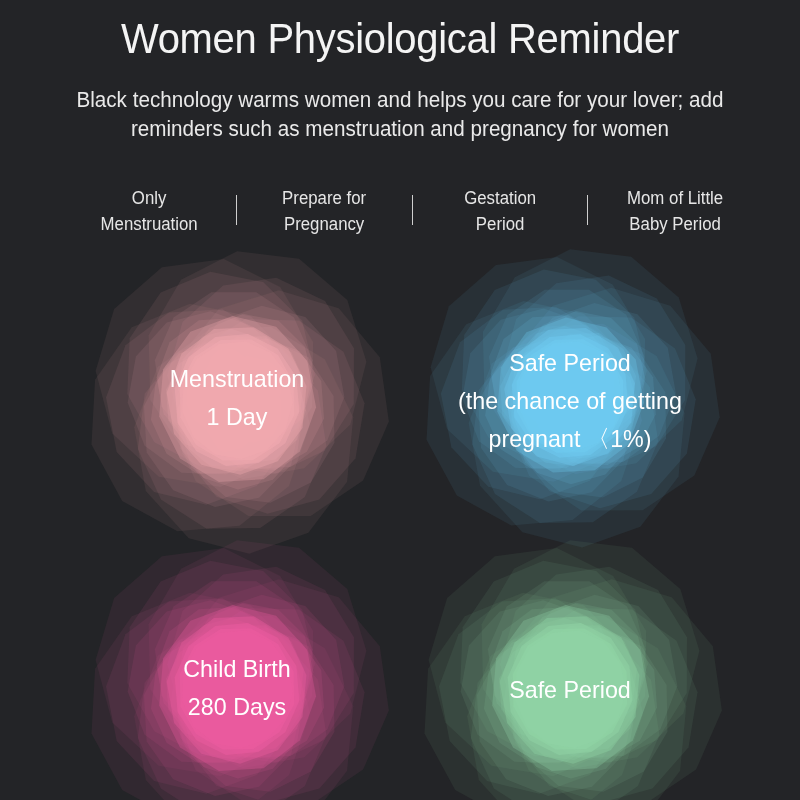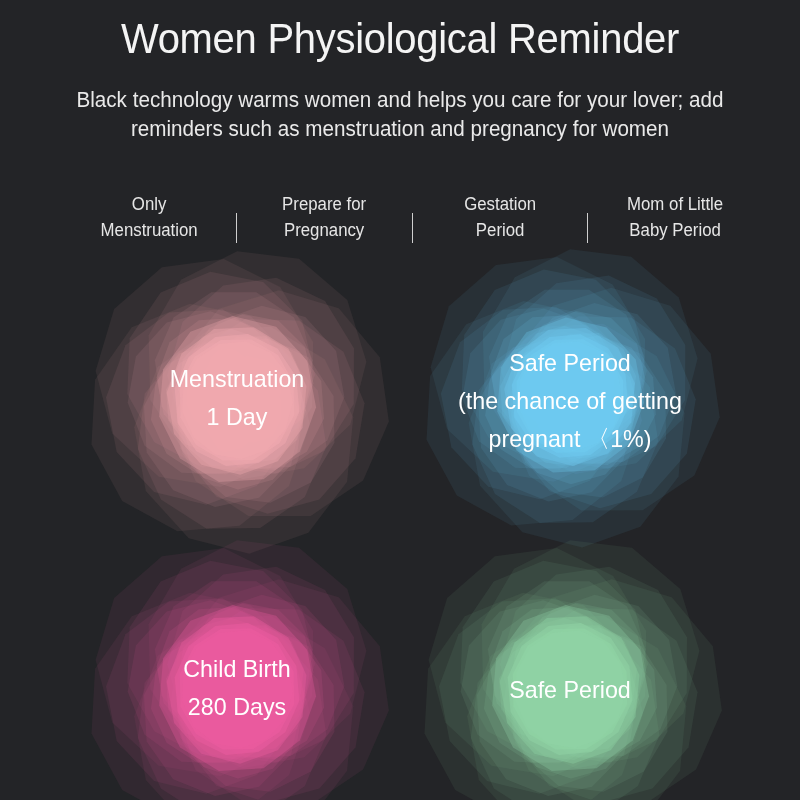--- a/index.html
+++ b/index.html
@@ -48,21 +48,21 @@
     transform: scaleX(0.96);
   }
 
   
   .tabs {
     position: absolute;
     left: 62px; top: 183px;
     width: 700px;
     height: 60px;
     display: flex;
-    align-items: flex-end;
+    align-items: flex-start;
   }
   .tab {
     flex: 1 1 0;
     text-align: center;
     font-size: 17.5px;
     line-height: 26px;
     color: #e6e6e6;
     padding-top: 2px;
     transform: scaleX(0.96);
   }

